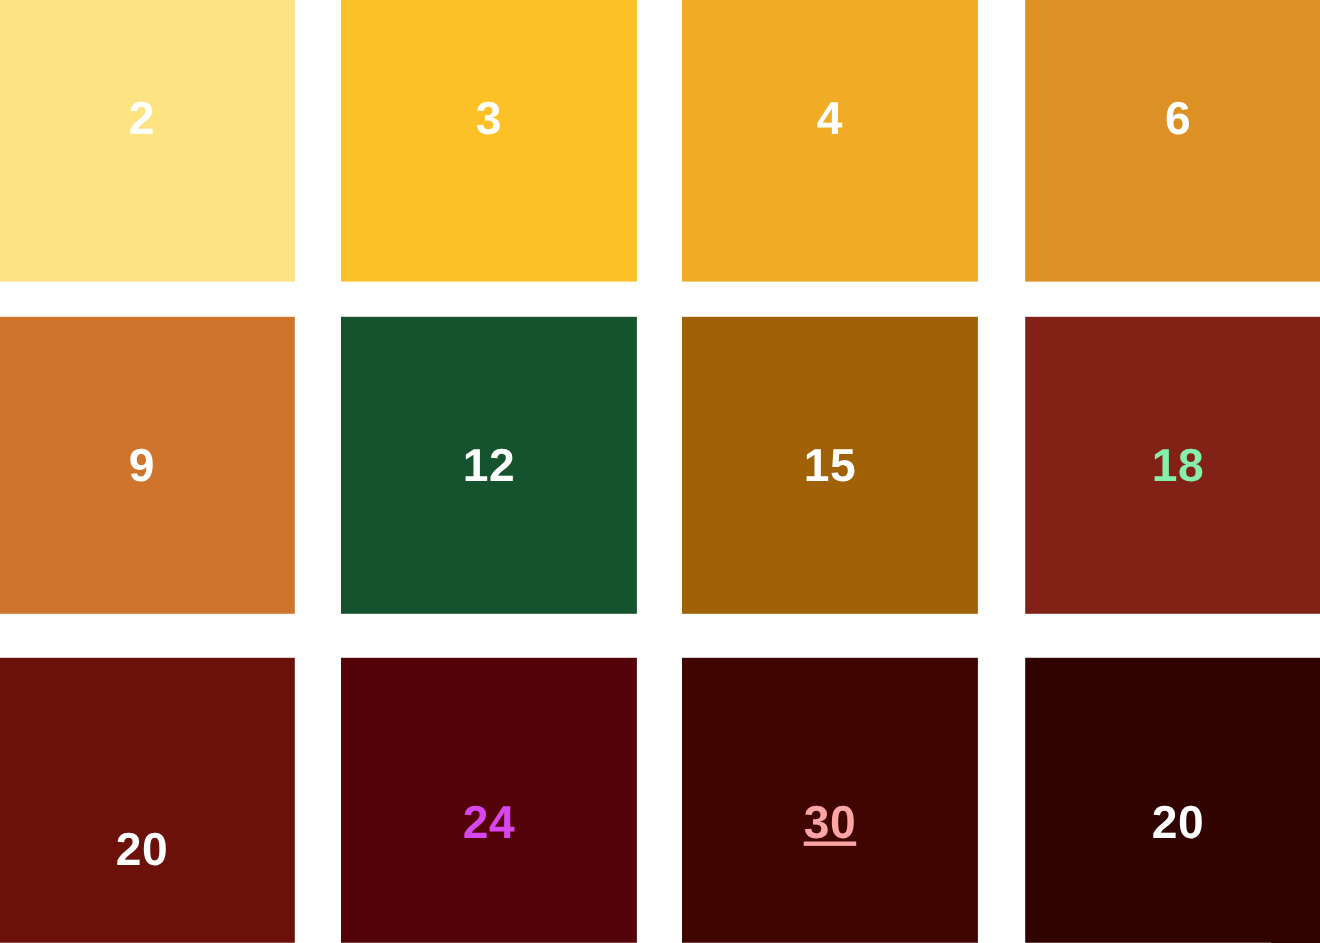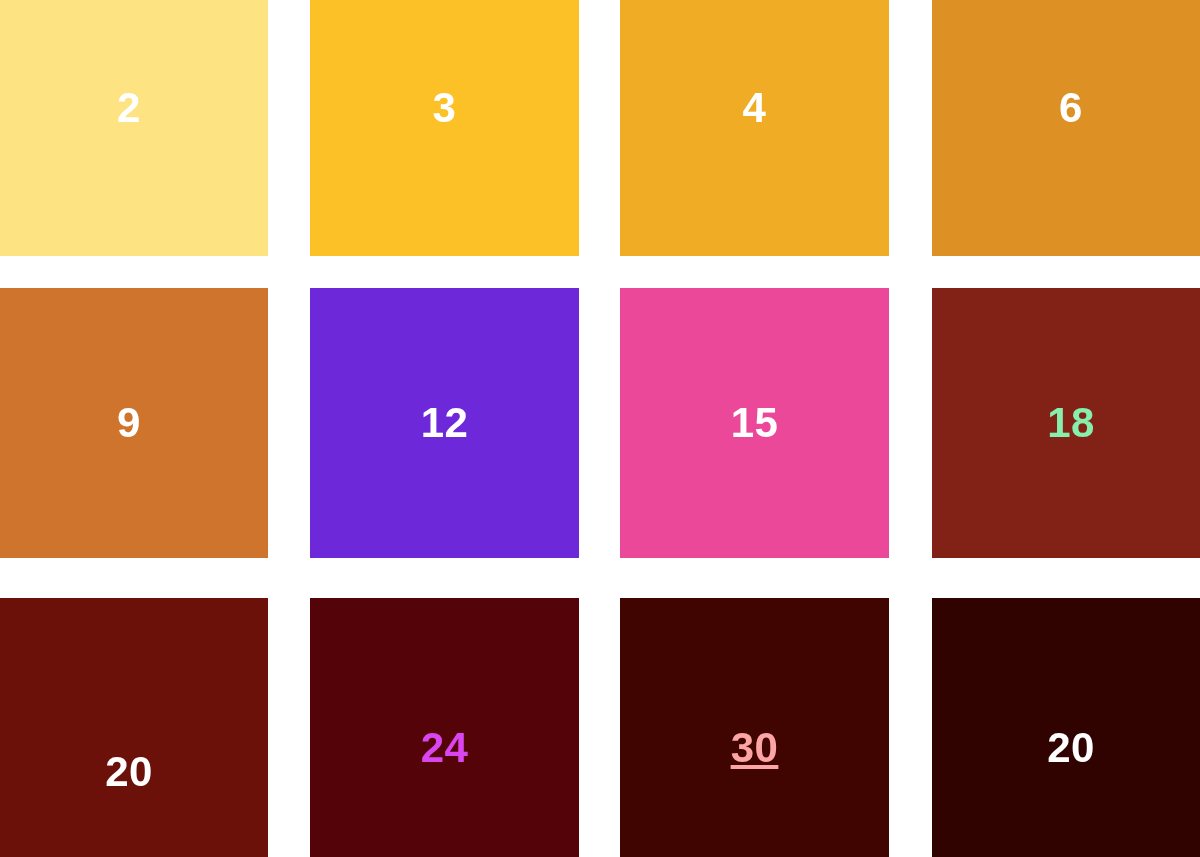--- a/index.html
+++ b/index.html
@@ -51,24 +51,24 @@
     </div>
     <div class="swatch" style="left: 620px; top: -40px; width: 269px; height: 296px; background: rgb(239, 172, 36);">
       <span class="swatch-label" style="color: rgb(255, 255, 255);">4</span>
     </div>
     <div class="swatch" style="left: 932px; top: -40px; width: 278px; height: 296px; background: rgb(221, 144, 35);">
       <span class="swatch-label" style="color: rgb(255, 255, 255);">6</span>
     </div>
     <div class="swatch" style="left: -10px; top: 288px; width: 278px; height: 270px; background: rgb(206, 116, 44);">
       <span class="swatch-label" style="color: rgb(255, 255, 255);">9</span>
     </div>
-    <div class="swatch" style="left: 310px; top: 288px; width: 269px; height: 270px; background: #6d28d9;">
+    <div class="swatch" style="left: 310px; top: 288px; width: 269px; height: 270px; background: #14532d;">
       <span class="swatch-label" style="color: rgb(255, 255, 255);">12</span>
     </div>
-    <div class="swatch" style="left: 620px; top: 288px; width: 269px; height: 270px; background: #ec4899;">
+    <div class="swatch" style="left: 620px; top: 288px; width: 269px; height: 270px; background: #a16207;">
       <span class="swatch-label" style="color: rgb(255, 255, 255);">15</span>
     </div>
     <div class="swatch" style="left: 932px; top: 288px; width: 278px; height: 270px; background: rgb(130, 34, 22);">
       <span class="swatch-label" style="color: #86efac;">18</span>
     </div>
     <div class="swatch" style="left: -10px; top: 598px; width: 278px; height: 300px; background: rgb(107, 17, 9);">
       <span class="swatch-label" style="color: rgb(255, 255, 255); margin-top: 48px;">20</span>
     </div>
     <div class="swatch" style="left: 310px; top: 598px; width: 269px; height: 300px; background: rgb(84, 4, 9);">
       <span class="swatch-label" style="color: #d946ef;">24</span>

